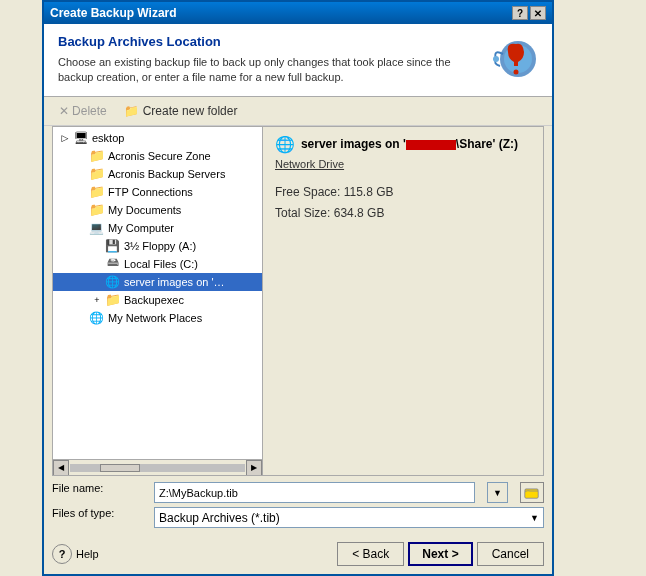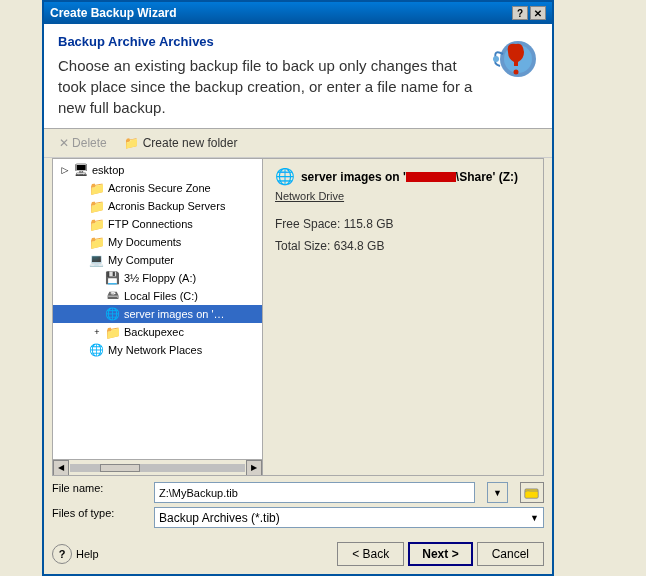--- a/index.html
+++ b/index.html
@@ -29,21 +29,21 @@
       background: white;
       padding: 10px 14px 10px 14px;
       display: flex;
       align-items: flex-start;
       justify-content: space-between;
       border-bottom: 1px solid #aaa;
       flex-shrink: 0;
     }
     .header-text { flex: 1; }
     .header-title { font-size: 13px; font-weight: bold; color: #003399; margin-bottom: 6px; }
-    .header-desc { font-size: 15px; color: #333; line-height: 1.4; max-width: 480px; }
+    .header-desc { font-size: 11px; color: #333; line-height: 1.4; max-width: 480px; }
     .header-icon { width: 50px; height: 50px; flex-shrink: 0; margin-left: 10px; }
 
     .toolbar {
       background: #ECE9D8;
       padding: 4px 8px;
       display: flex;
       gap: 4px;
       border-bottom: 1px solid #ccc;
       flex-shrink: 0;
     }
@@ -190,21 +190,21 @@
   <div class="title-bar">
     <span class="title-bar-text">Create Backup Wizard</span>
     <div class="title-bar-buttons">
       <div class="title-btn">?</div>
       <div class="title-btn">✕</div>
     </div>
   </div>
 
   <div class="header-section">
     <div class="header-text">
-      <div class="header-title">Backup Archive Archives</div>
+      <div class="header-title">Backup Archives Location</div>
       <div class="header-desc">Choose an existing backup file to back up only changes that took place since the backup creation, or enter a file name for a new full backup.</div>
     </div>
     <div class="header-icon">
       <svg width="50" height="50" viewBox="0 0 50 50">
         <circle cx="30" cy="25" r="18" fill="#4080C0" opacity="0.8"></circle>
         <circle cx="30" cy="25" r="14" fill="#6AAEE0"></circle>
         <path d="M20 18 Q18 8 28 10 Q35 8 36 18 Q36 25 30 28 L30 32 L26 32 L26 28 Q20 25 20 18Z" fill="#CC2200"></path>
         <circle cx="28" cy="38" r="2.5" fill="#CC2200"></circle>
         <path d="M15 20 Q5 15 8 25 Q5 30 12 32" stroke="#4080C0" stroke-width="2" fill="none"></path>
         <circle cx="8" cy="25" r="3" fill="#6AAEE0"></circle>

